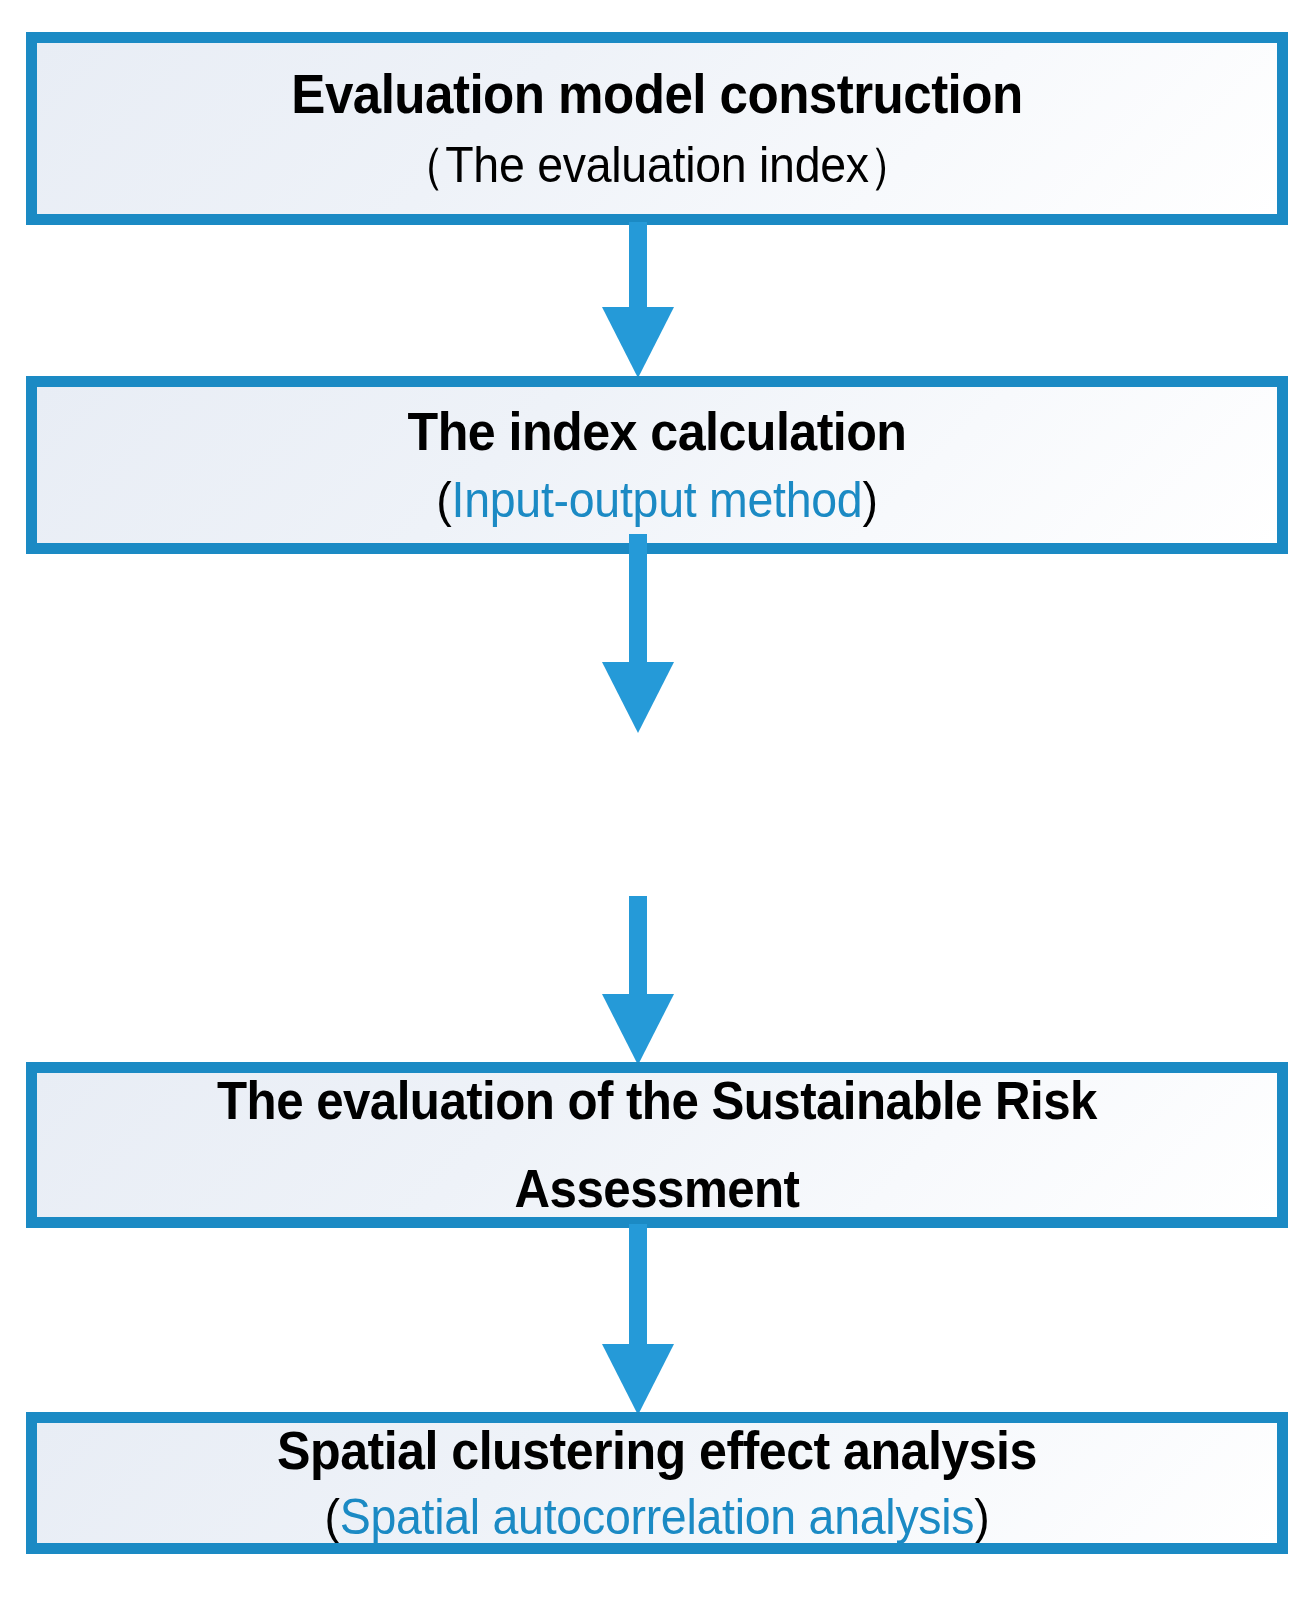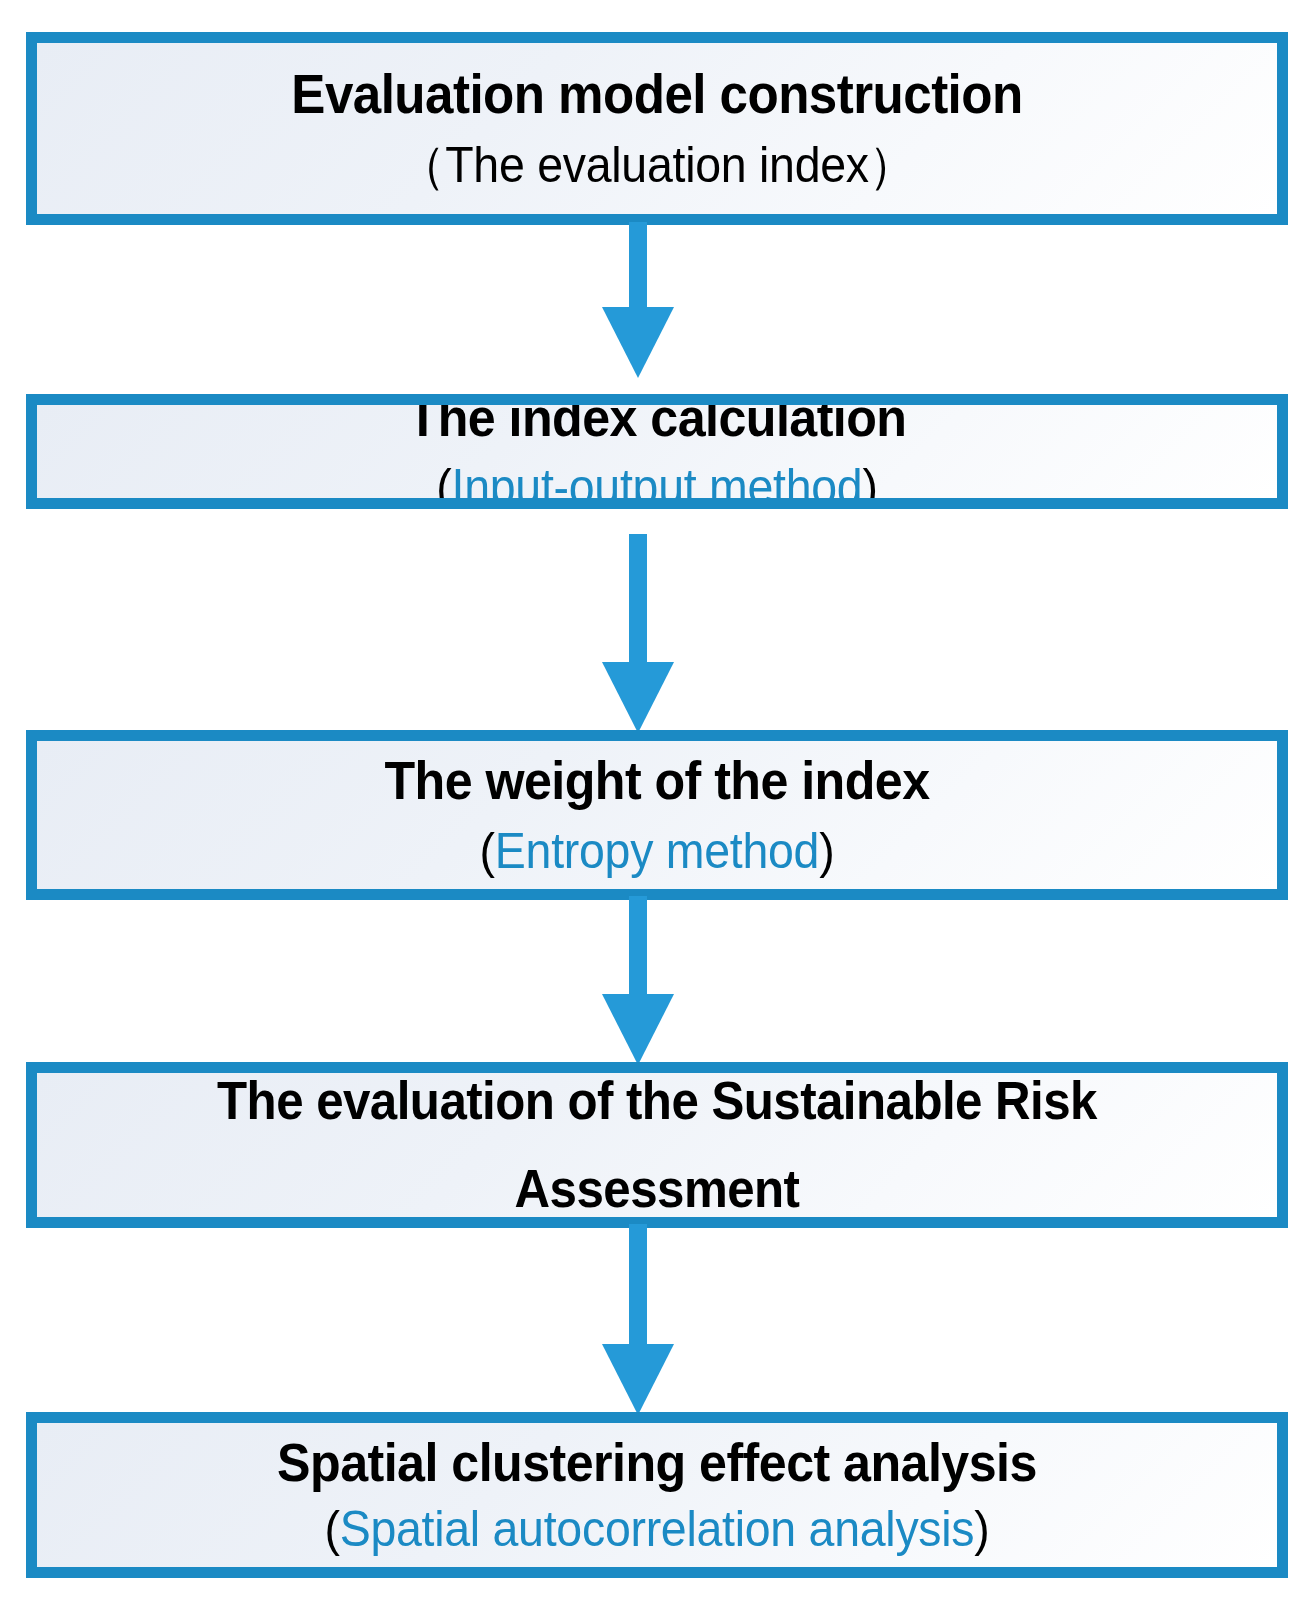--- a/index.html
+++ b/index.html
@@ -64,24 +64,24 @@
   .paren {
     color: #000000;
     font-weight: 500;
   }
   .sub-blue {
     color: #1b8ac4;
   }
 
   
   #node-1 { top: 32px;   height: 193px; }
-  #node-2 { top: 394px;  height: 115px; }
+  #node-2 { top: 376px;  height: 178px; }
   #node-3 { top: 730px;  height: 170px; }
   #node-4 { top: 1062px; height: 166px; justify-content: space-between; }
-  #node-5 { top: 1412px; height: 166px; }
+  #node-5 { top: 1412px; height: 142px; }
 
   #node-1 .line-title { font-size: 55px; }
   #node-1 .line-sub   { font-size: 50px; margin-top: 16px; }
   #node-2 .line-sub   { margin-top: 14px; }
   #node-3 .line-sub   { margin-top: 16px; }
   #node-4 .line-title { font-size: 53px; }
   #node-4 .line-title + .line-title { margin-top: 12px; }
   #node-5 .line-sub   { margin-top: 12px; }
 
   
@@ -141,24 +141,20 @@
   <div class="node" id="node-2">
     <span class="node-line line-title">The index calculation</span>
     <span class="node-line line-sub"><span class="paren">(</span><span class="sub-blue">Input-output method</span><span class="paren">)</span></span>
   </div>
 
   <div class="arrow" id="arrow-2">
     <div class="shaft"></div>
     <div class="head"></div>
   </div>
 
-  <div class="node" id="node-3">
-    <span class="node-line line-title">The weight of the index</span>
-    <span class="node-line line-sub"><span class="paren">(</span><span class="sub-blue">Entropy method</span><span class="paren">)</span></span>
-  </div>
 
   <div class="arrow" id="arrow-3">
     <div class="shaft"></div>
     <div class="head"></div>
   </div>
 
   <div class="node" id="node-4">
     <span class="node-line line-title">The evaluation of the Sustainable Risk</span>
     <span class="node-line line-title">Assessment</span>
   </div>

